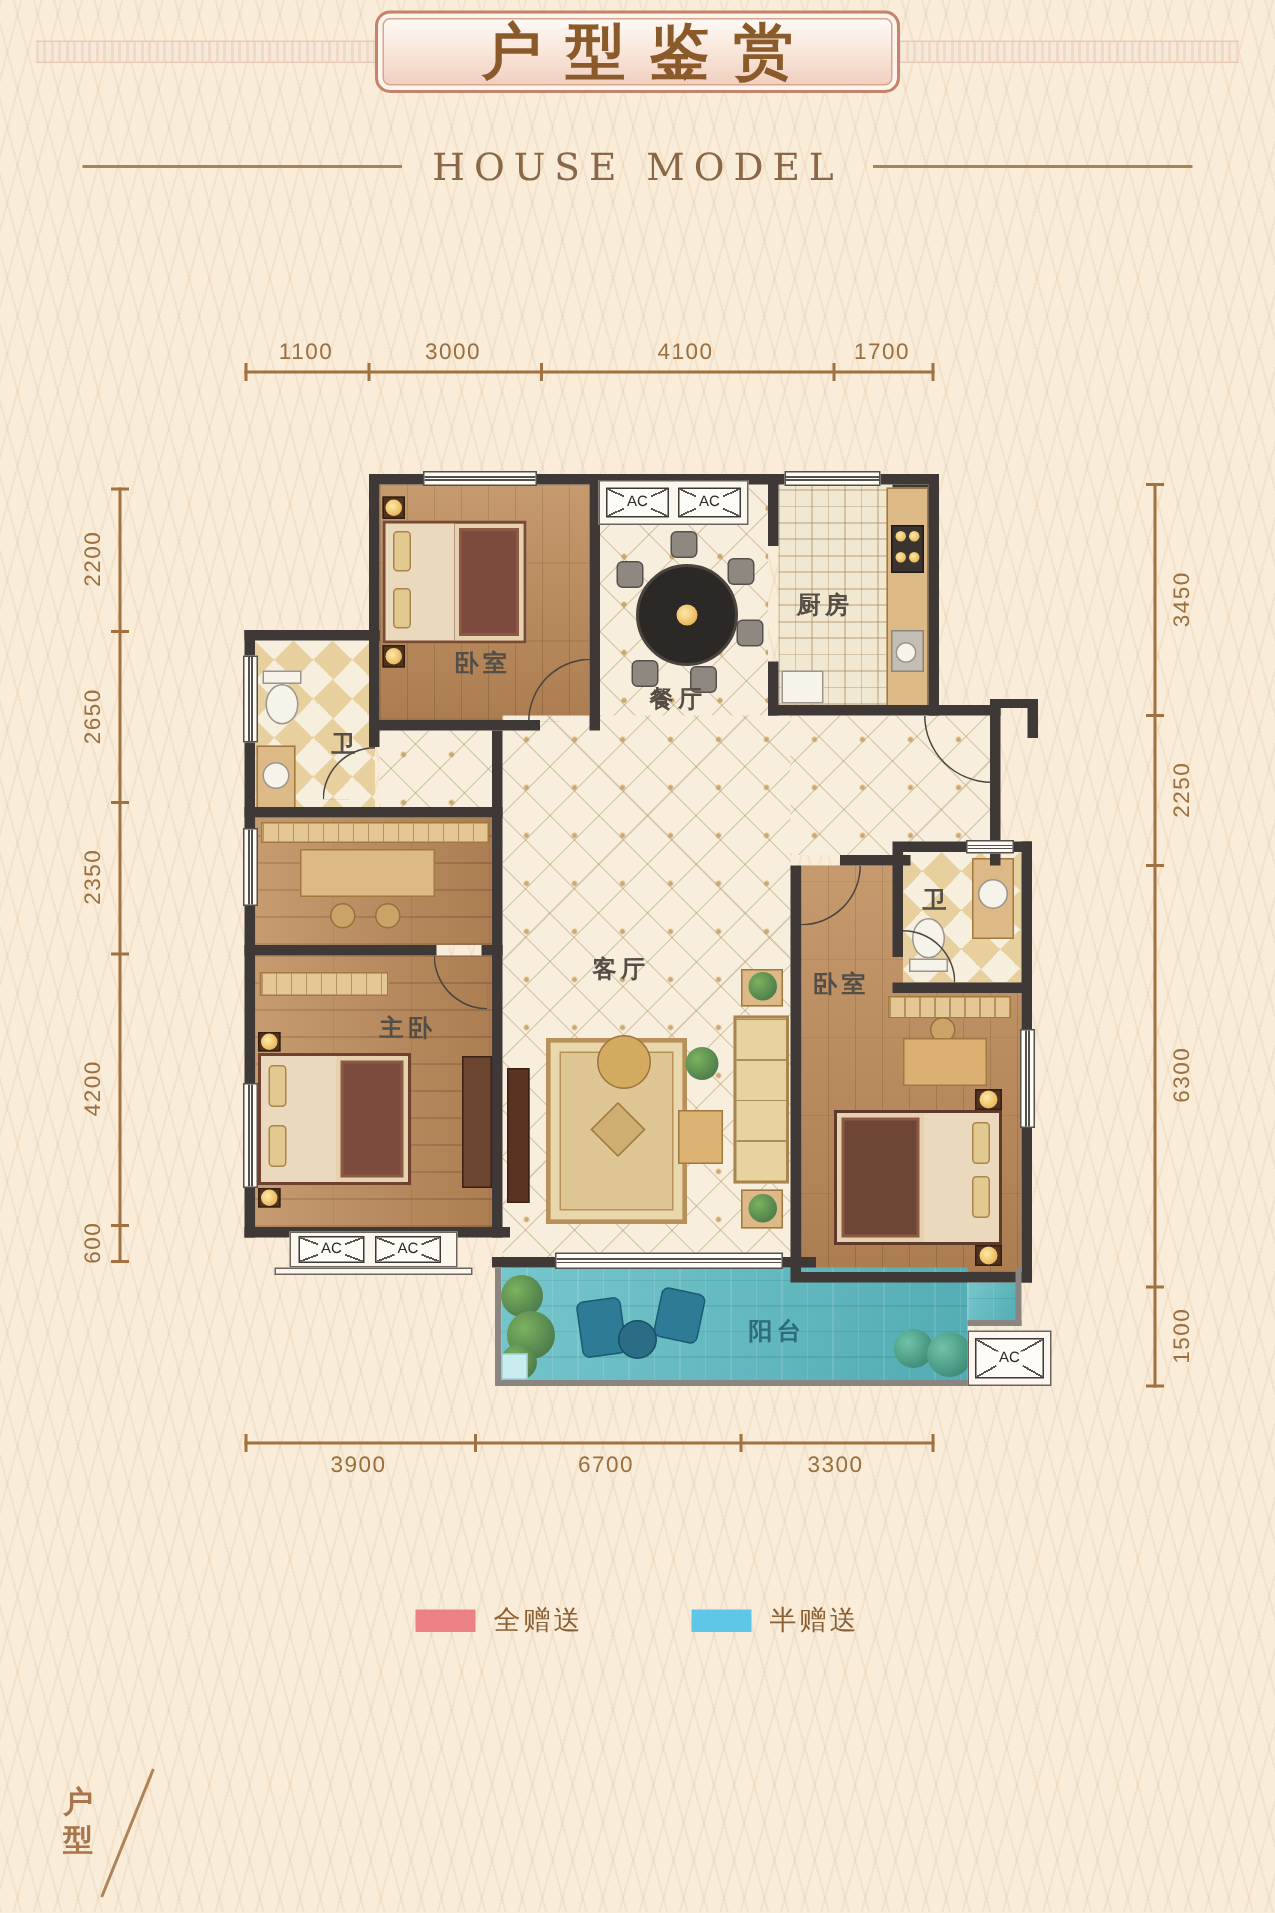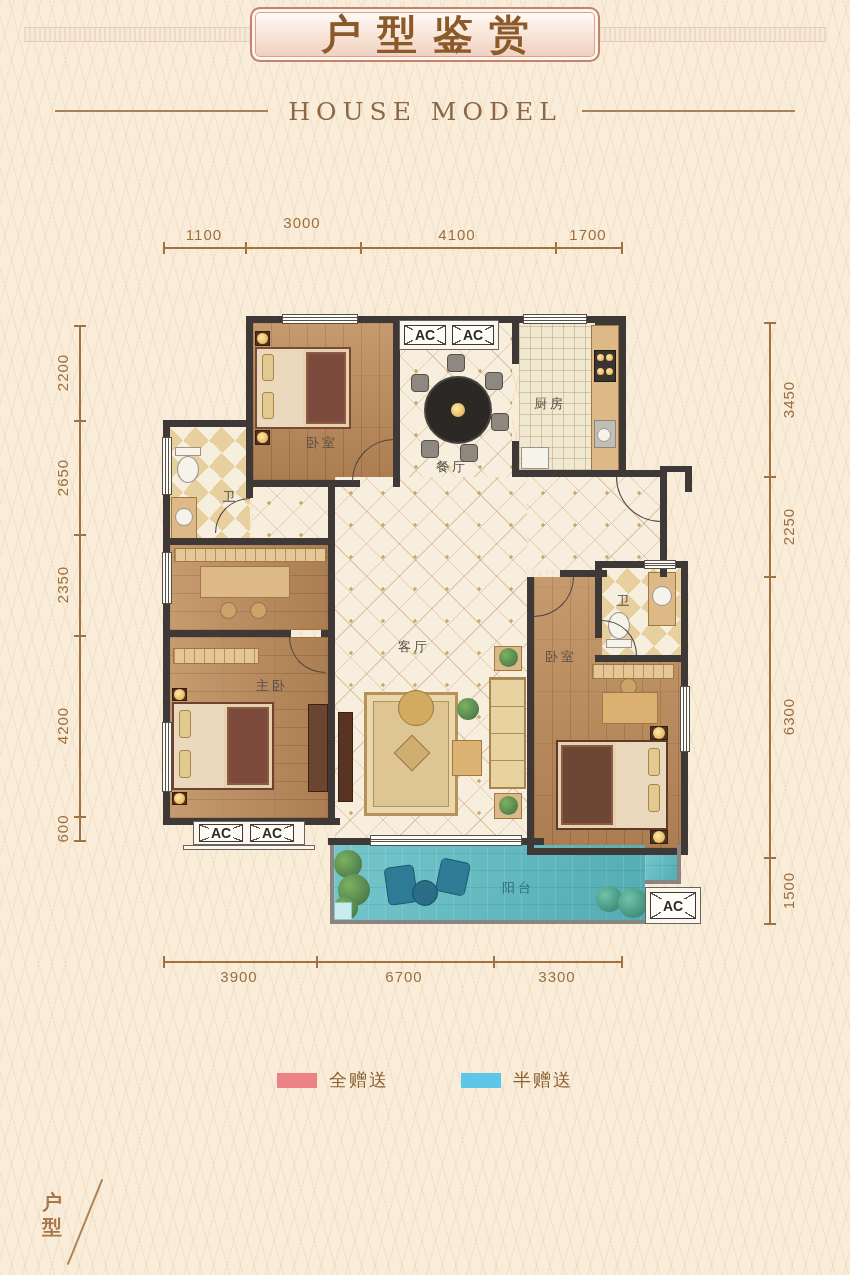--- a/index.html
+++ b/index.html
@@ -65,21 +65,21 @@
   .win-v{background-image:linear-gradient(90deg, transparent 30%, #56504a 30%, #56504a 42%, transparent 42%, transparent 58%, #56504a 58%, #56504a 70%, transparent 70%);background-color:#fdfcf7}
   .arc{border:0 solid #4a443f}
   .arc.tl{border-top:1.4px solid #4a443f;border-left:1.4px solid #4a443f;border-top-left-radius:100%}
   .arc.tr{border-top:1.4px solid #4a443f;border-right:1.4px solid #4a443f;border-top-right-radius:100%}
   .arc.bl{border-bottom:1.4px solid #4a443f;border-left:1.4px solid #4a443f;border-bottom-left-radius:100%}
   .arc.br{border-bottom:1.4px solid #4a443f;border-right:1.4px solid #4a443f;border-bottom-right-radius:100%}
   .ac{background-color:#fdfcf7;border:1px solid #3e3936;display:flex;align-items:center;justify-content:center;
     background-image:
       linear-gradient(to top right, transparent calc(50% - .6px), #5a544e calc(50% - .6px), #5a544e calc(50% + .6px), transparent calc(50% + .6px)),
       linear-gradient(to bottom right, transparent calc(50% - .6px), #5a544e calc(50% - .6px), #5a544e calc(50% + .6px), transparent calc(50% + .6px))}
-  .ac span{background:#fdfcf7;font-weight:bold;font-size:14px;color:#2e2a26;padding:0 2px;line-height:1}
+  .ac span{background:#fdfcf7;font-weight:normal;font-size:10px;color:#2e2a26;padding:0 2px;line-height:1}
   .acframe{background:#fbf6ee;border:1px solid #6b645c}
 
   
   .bed{background:#ead9bd;border:2px solid #7a4a32}
   .blanket{background:#7d4b3e;box-shadow:inset 0 0 0 3px #e6d2ae, inset 0 0 0 5px #8c5a42}
   .pillow{background:#e2c98f;border:1px solid #a9854d;border-radius:3px}
   .nstand{background:#4f3220;border:1px solid #33200f}
   .lamp{background:radial-gradient(circle at 40% 40%, #ffe9a8, #dfa43c);border-radius:50%}
   .dark-wood{background:#5a3423;border:1px solid #3a2114}
   .tanfurn{background:#dcb987;border:1px solid #a07840}
@@ -88,22 +88,22 @@
   .chair{background:#c9a368;border:1px solid #97713d;border-radius:50%}
   .rug{background:#ddc694;border:3px solid #b8905a;box-shadow:inset 0 0 0 6px #e9d8ab, inset 0 0 0 7px #b8905a}
   .sofa{background:#e7d2a0;border:2px solid #a8854f;background-image:
     repeating-linear-gradient(0deg, transparent 0 26px, rgba(120,85,40,.55) 26px 27px)}
   .plant{border-radius:50%;background:radial-gradient(circle at 35% 35%, #7cb25f, #3f6b45)}
   .plant-t{border-radius:50%;background:radial-gradient(circle at 35% 35%, #6fc3a8, #2f7a68)}
   .porc{background:#f6f3ea;border:1px solid #9a948c}
   .steel{background:#c2beb4;border:1px solid #8a857d}
   .bchair{background:#2d7b95;border:1px solid #1b5a72;border-radius:5px}
 
-  .rlabel{font-size:13px;color:#554e47;letter-spacing:3px;white-space:nowrap;
-    transform:translate(-50%,-50%);font-weight:400}
+  .rlabel{font-size:16px;color:#554e47;letter-spacing:3px;white-space:nowrap;
+    transform:translate(-50%,-50%);font-weight:700}
   .rlabel.teal{color:#2f6b78}
 
   
   .legend{display:flex;justify-content:center;gap:72px;align-items:center}
   .legend-item{display:flex;align-items:center;gap:12px}
   .swatch{width:40px;height:15px;display:inline-block}
   .legend-label{font-size:18px;color:#8a5f33;letter-spacing:2px}
 
   
   .footer{display:flex;align-items:flex-start;color:#a7784e}
@@ -131,21 +131,21 @@
     <span class="rule"></span>
   </div>
 
   <div class="abs dim-line" style="left:163px;top:247px;width:460px;height:2px"></div>
   <div class="abs tick" style="left:163px;top:242px;width:2px;height:12px"></div>
   <div class="abs tick" style="left:245px;top:242px;width:2px;height:12px"></div>
   <div class="abs tick" style="left:360px;top:242px;width:2px;height:12px"></div>
   <div class="abs tick" style="left:555px;top:242px;width:2px;height:12px"></div>
   <div class="abs tick" style="left:621px;top:242px;width:2px;height:12px"></div>
   <div class="abs dim-text" style="left:179px;top:226px;width:50px">1100</div>
-  <div class="abs dim-text" style="left:277px;top:214px;width:50px">3000</div>
+  <div class="abs dim-text" style="left:277px;top:226px;width:50px">3000</div>
   <div class="abs dim-text" style="left:432px;top:226px;width:50px">4100</div>
   <div class="abs dim-text" style="left:563px;top:226px;width:50px">1700</div>
 
   <div class="abs dim-line" style="left:163px;top:961px;width:460px;height:2px"></div>
   <div class="abs tick" style="left:163px;top:956px;width:2px;height:12px"></div>
   <div class="abs tick" style="left:316px;top:956px;width:2px;height:12px"></div>
   <div class="abs tick" style="left:493px;top:956px;width:2px;height:12px"></div>
   <div class="abs tick" style="left:621px;top:956px;width:2px;height:12px"></div>
   <div class="abs dim-text" style="left:214px;top:968px;width:50px">3900</div>
   <div class="abs dim-text" style="left:379px;top:968px;width:50px">6700</div>

